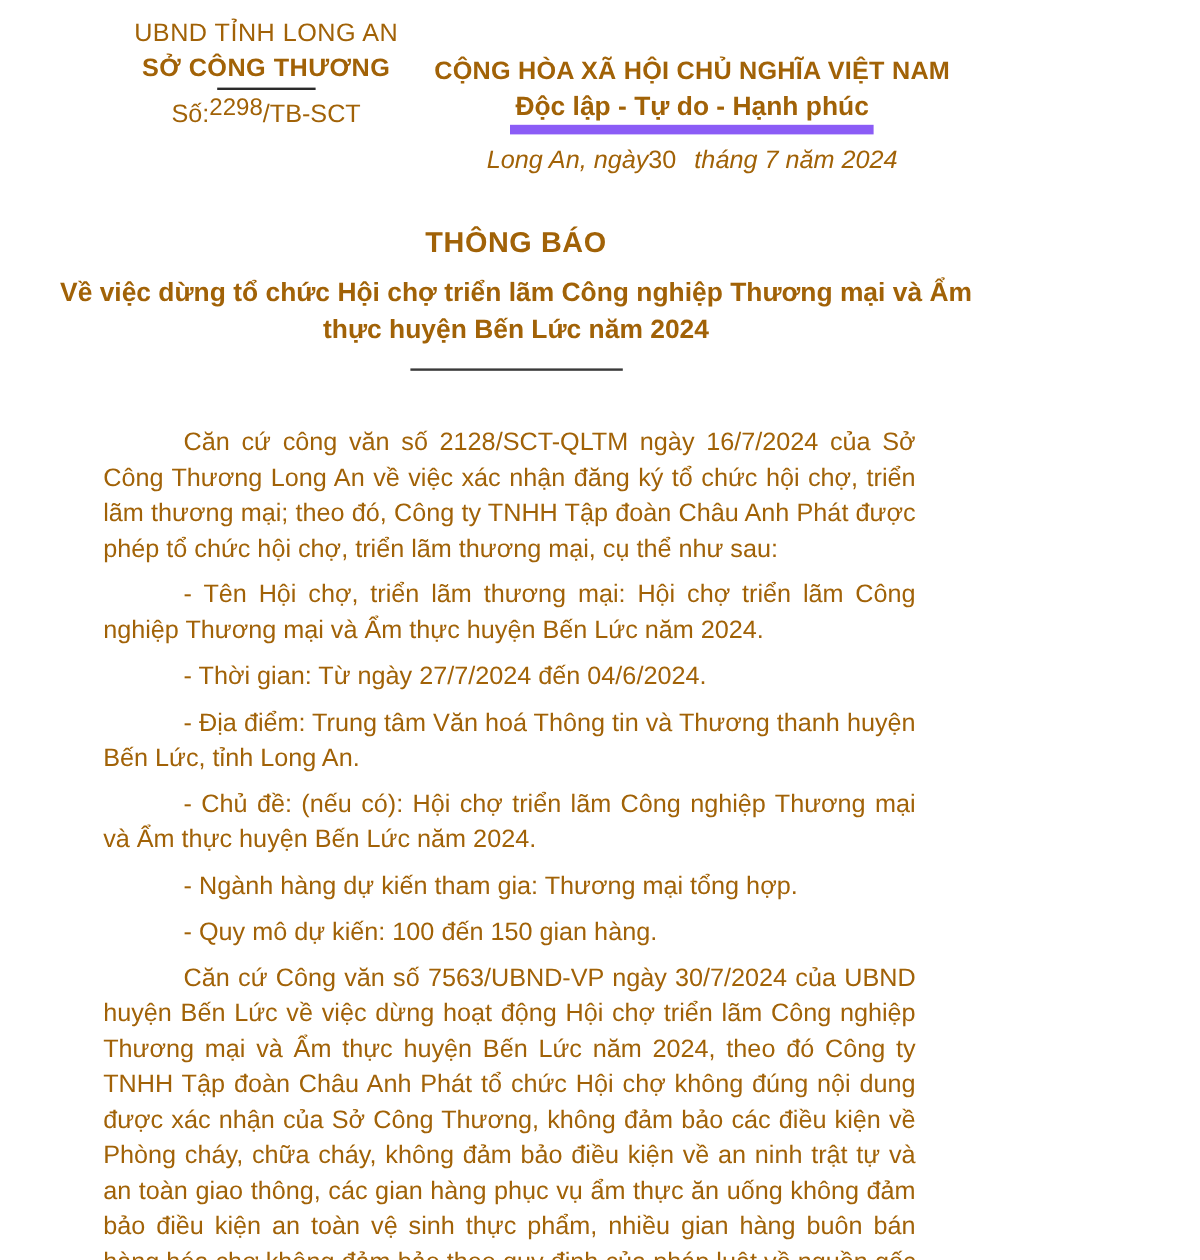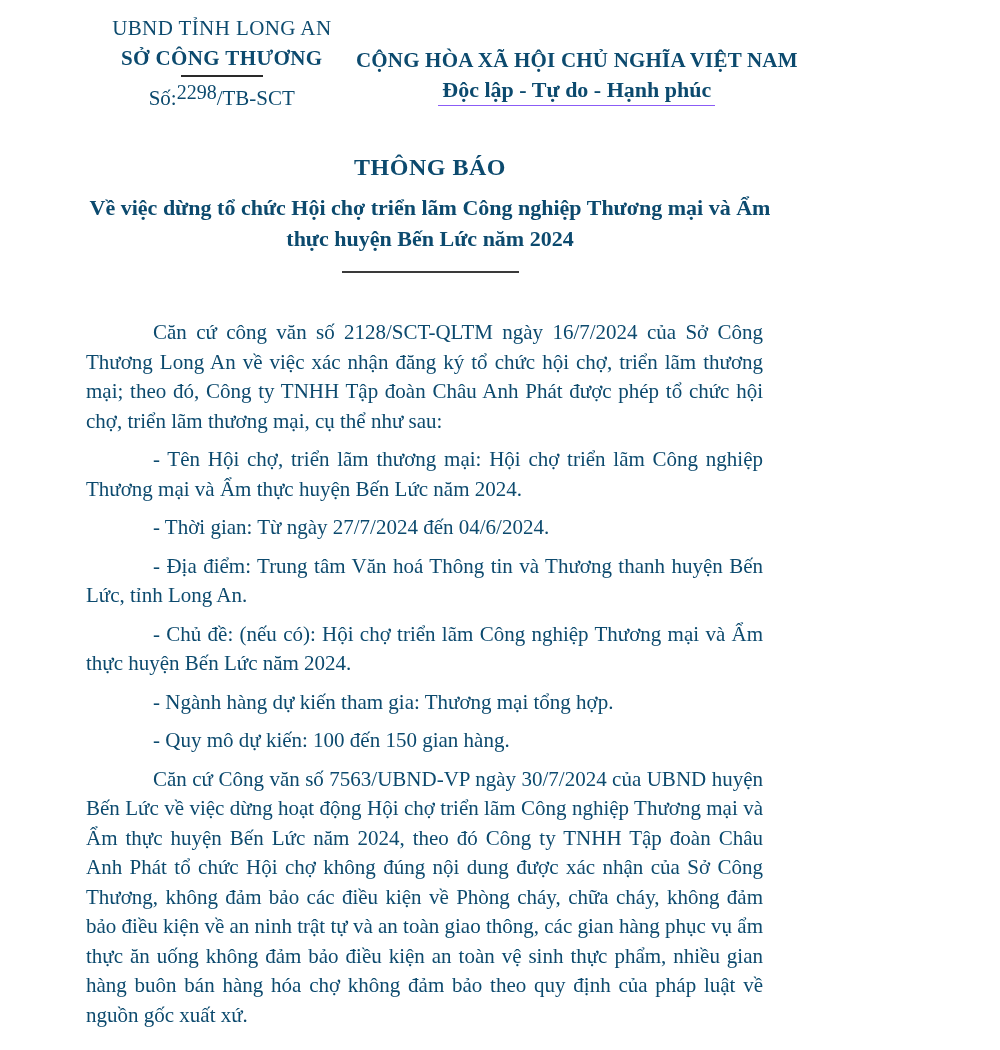--- a/index.html
+++ b/index.html
@@ -6,22 +6,22 @@
     margin: 0;
     padding: 0;
     background: #ffffff;
   }
   .page {
     position: relative;
     width: 860px;
     height: 1050px;
     overflow: hidden;
     background: #ffffff;
-    color: #0c4a6e;
-    font-family: Liberation Serif, serif;
+    color: #a16207;
+    font-family: Liberation Sans, sans-serif;
   }
   
   .doc-header {
     display: flex;
     justify-content: space-between;
     padding: 16px 55px 0 95px;
   }
   .hdr-left {
     width: 300px;
     text-align: center;
@@ -61,21 +61,21 @@
     letter-spacing: 0.2px;
     margin-top: 32px;
   }
   .hdr-right .hr2 {
     font-size: 22px;
     font-weight: bold;
     margin-top: 4px;
   }
   .hdr-right .hr2 .underlined {
     display: inline-block;
-    border-bottom: 1px solid #8b5cf6;
+    border-bottom: 8px solid #8b5cf6;
     padding: 0 4px 2px;
   }
   .hdr-right .hr3 {
     font-size: 21px;
     font-style: italic;
     margin-top: 10px;
   }
   .hr3 .fill-day {
     font-style: normal;
     margin-right: 15px;
@@ -128,20 +128,23 @@
       <div class="doc-no">
         <span>Số:</span><span class="fill-no">2298</span><span>/TB-SCT</span>
       </div>
     </div>
 
     <div class="hdr-right">
       <div class="hr1">CỘNG HÒA XÃ HỘI CHỦ NGHĨA VIỆT NAM</div>
       <div class="hr2">
         <span class="underlined">Độc lập - Tự do - Hạnh phúc</span>
       </div>
+      <div class="hr3">
+        <span>Long An, ngày</span><span class="fill-day">30</span><span>tháng 7 năm 2024</span>
+      </div>
     </div>
 
   </header>
 
   <section class="title-block">
     <div class="doc-type">THÔNG BÁO</div>
     <div class="doc-subject">
       <div>Về việc dừng tổ chức Hội chợ triển lãm Công nghiệp Thương mại và Ẩm</div>
       <div>thực huyện Bến Lức năm 2024</div>
     </div>

